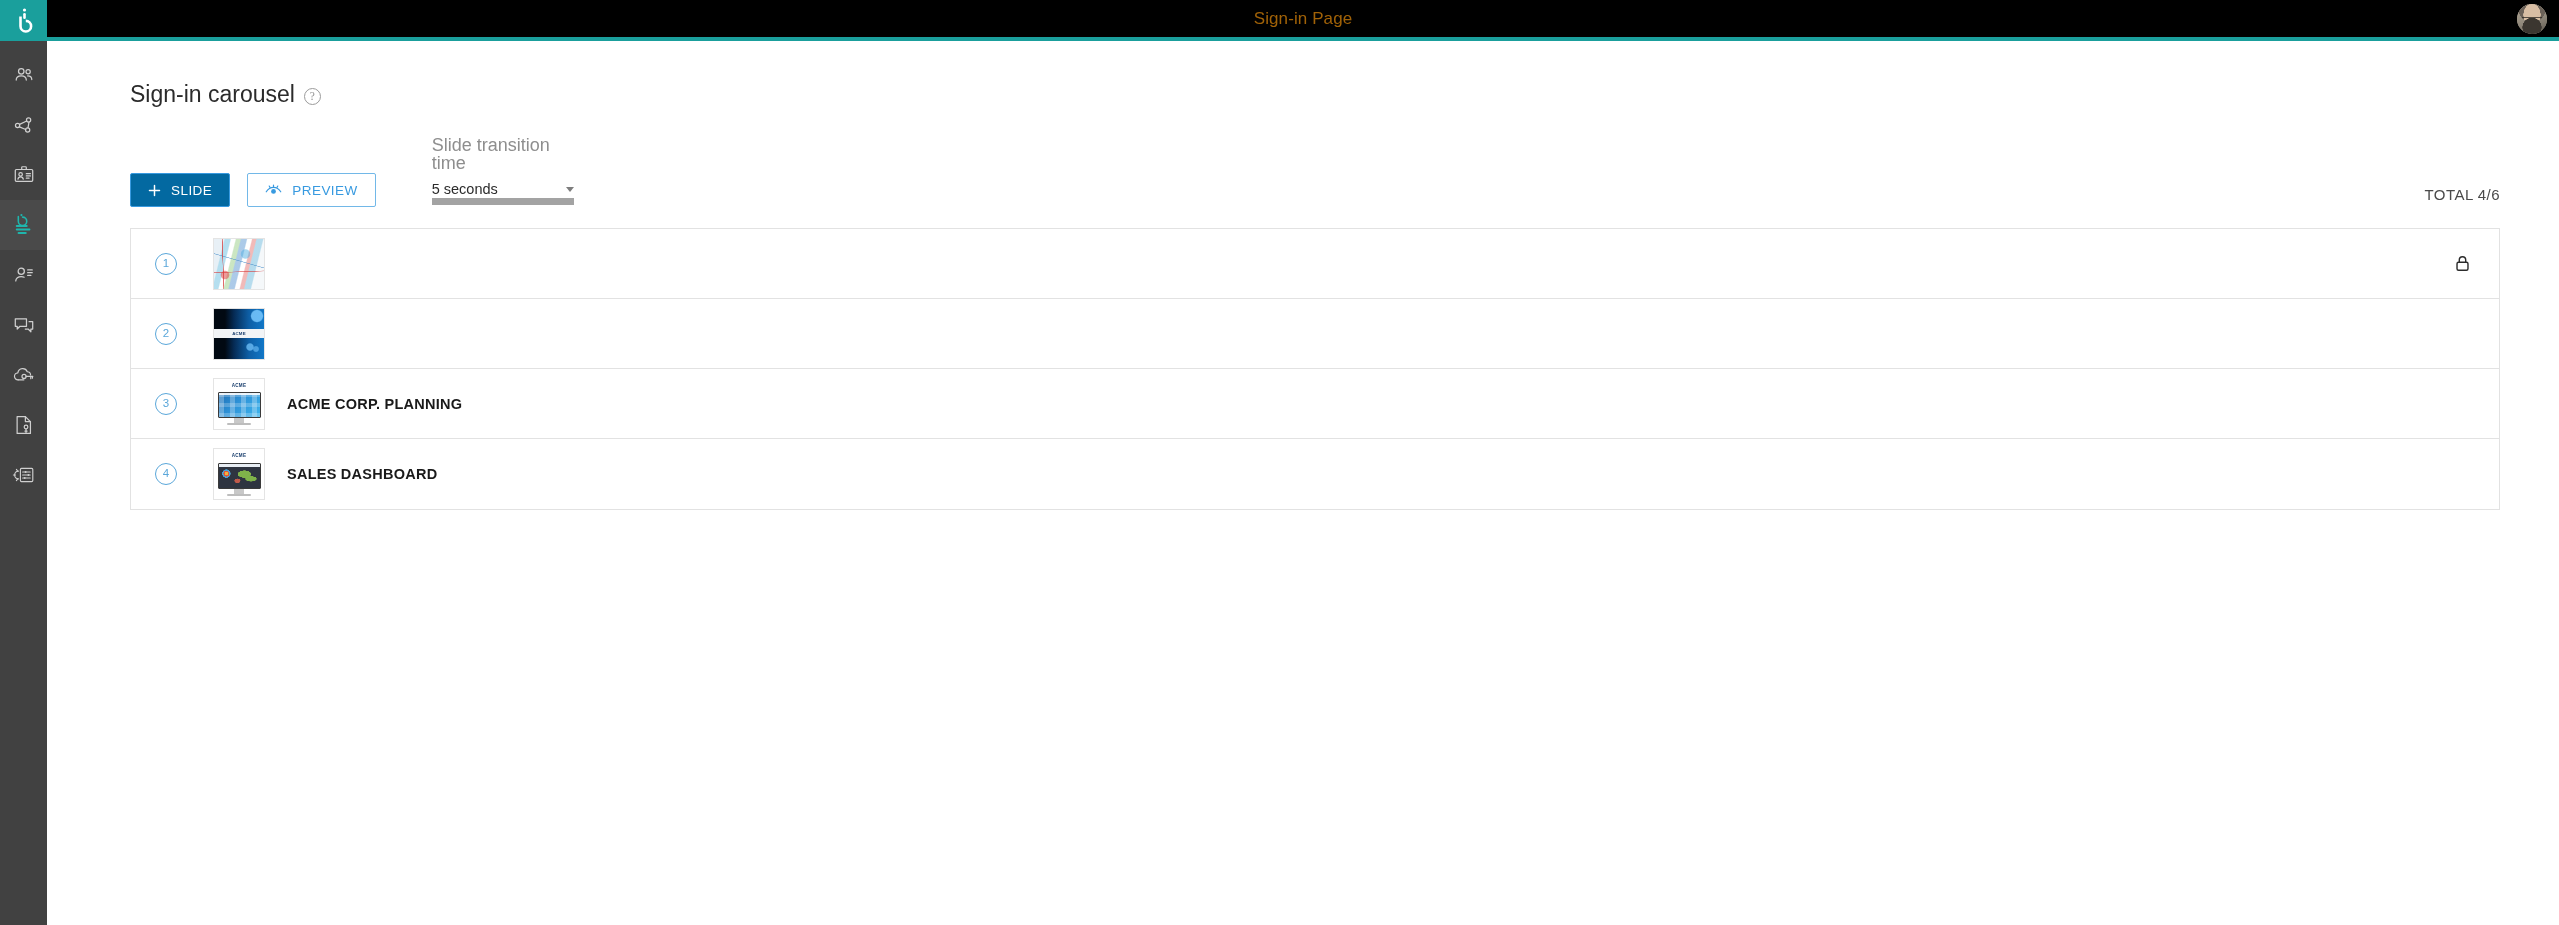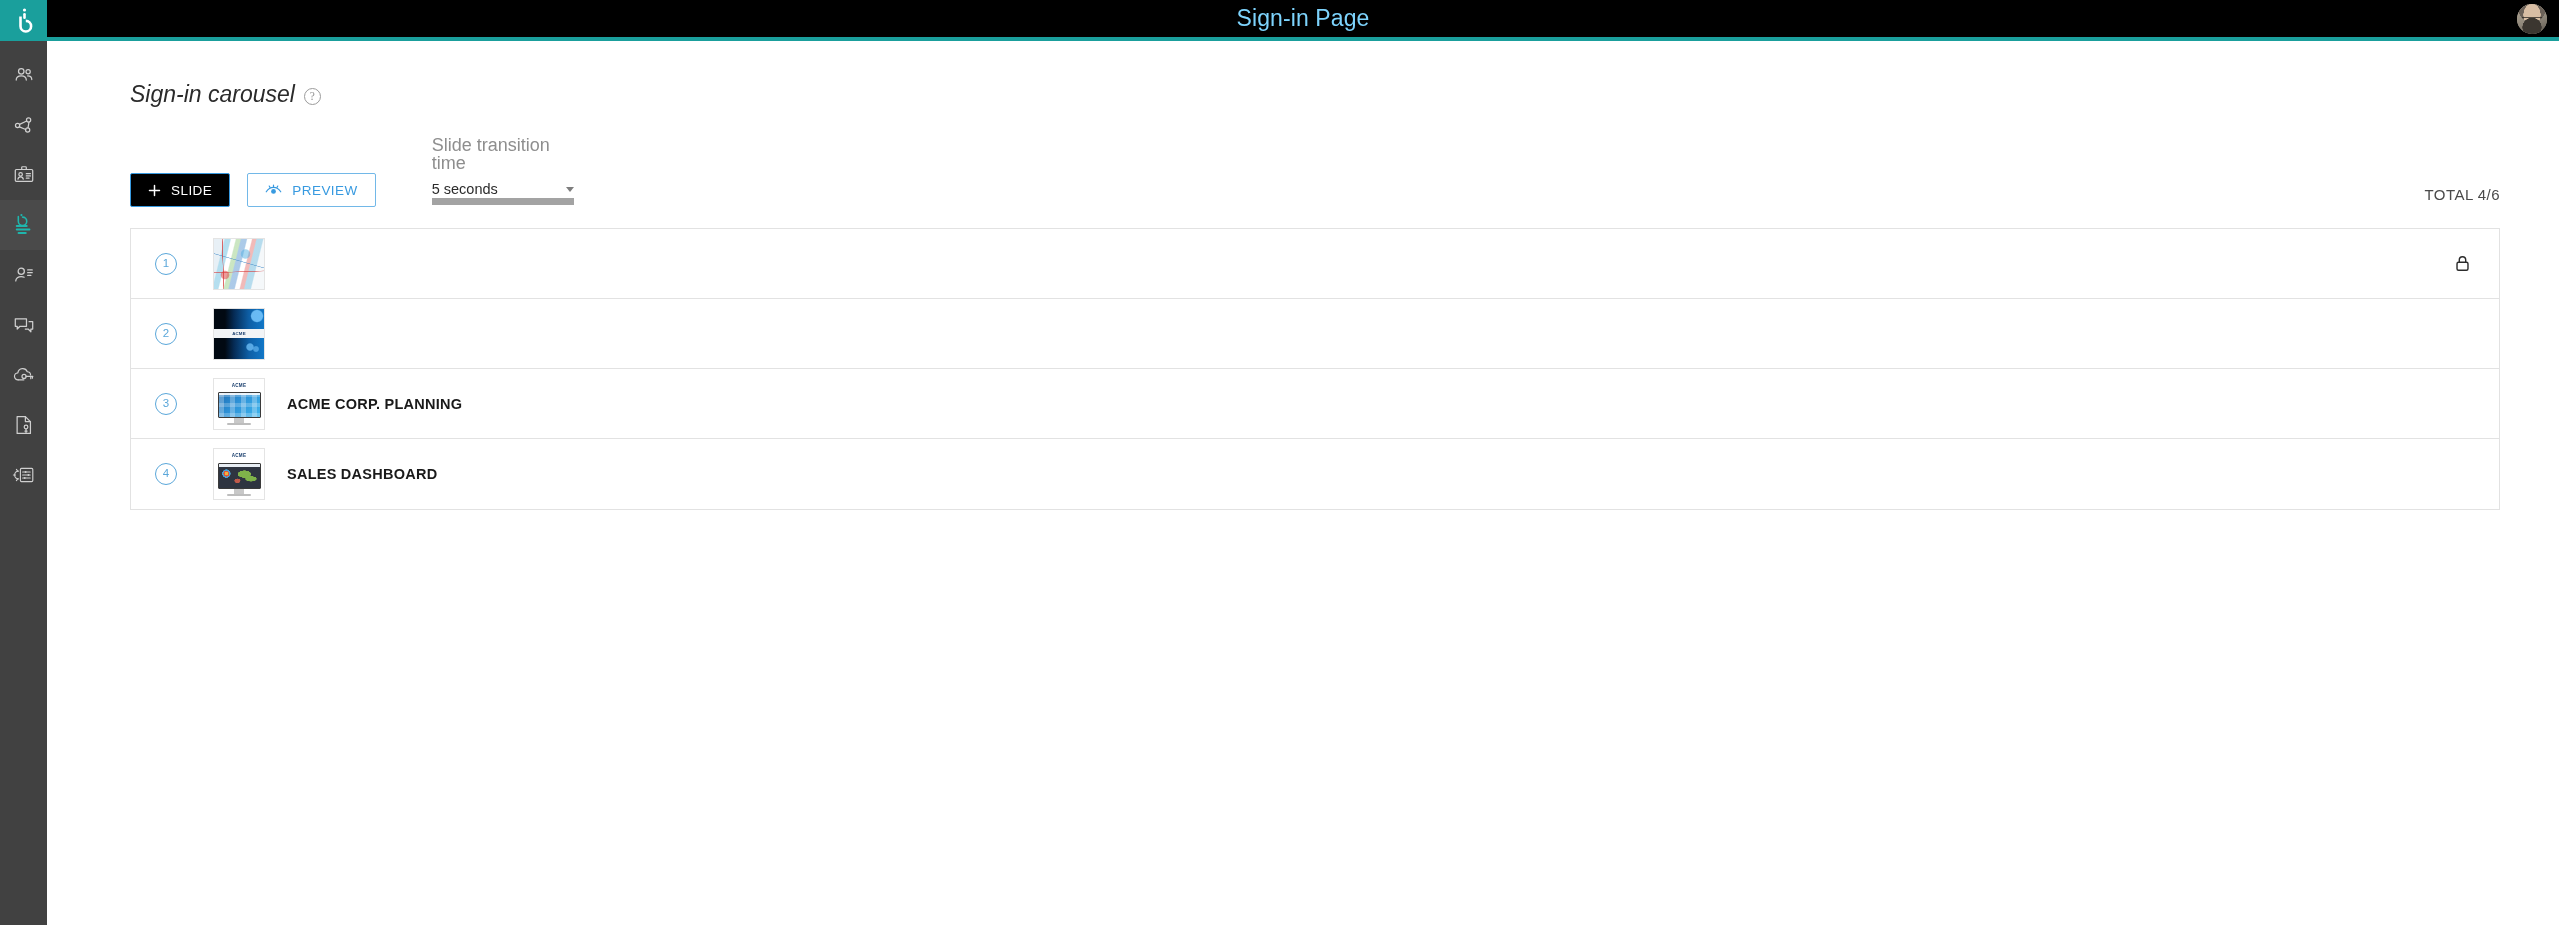--- a/index.html
+++ b/index.html
@@ -69,22 +69,22 @@
     height: 41px;
     min-height: 41px;
     background: #000000;
     position: relative;
     display: flex;
     align-items: center;
     justify-content: center;
     border-bottom: 4px solid #1a9f9c;
   }
   .topbar-title {
-    color: #7dd3fc;
-    font-size: 23px;
+    color: #a16207;
+    font-size: 17px;
     font-weight: 400;
     letter-spacing: 0.1px;
     line-height: 1;
   }
   .avatar {
     position: absolute;
     right: 12px;
     top: 4px;
     width: 30px; height: 30px;
     border-radius: 50%;
@@ -121,21 +121,20 @@
   .page-title-row {
     display: flex;
     align-items: center;
     gap: 9px;
   }
   .page-title {
     font-size: 23px;
     font-weight: 400;
     color: #2b2b2b;
     line-height: 1.1;
-    font-style: italic;
   }
   .help-icon {
     width: 17px; height: 17px;
     border-radius: 50%;
     border: 1.4px solid #9b9b9b;
     color: #8d8d8d;
     font-size: 11.5px;
     display: flex; align-items: center; justify-content: center;
     cursor: pointer;
     margin-top: 2px;
@@ -164,21 +163,21 @@
     justify-content: center;
     gap: 10px;
     font-size: 13.5px;
     font-weight: 500;
     letter-spacing: .45px;
     cursor: pointer;
     padding: 0 17px;
     user-select: none;
   }
   .btn-primary {
-    background: #000000;
+    background: #0369a1;
     color: #ffffff;
     border: 1px solid #389ae0;
     min-width: 72px;
   }
   .btn-outline {
     background: #ffffff;
     color: #389ae0;
     border: 1px solid #72b8e8;
     margin-left: 17px;
     min-width: 90px;

